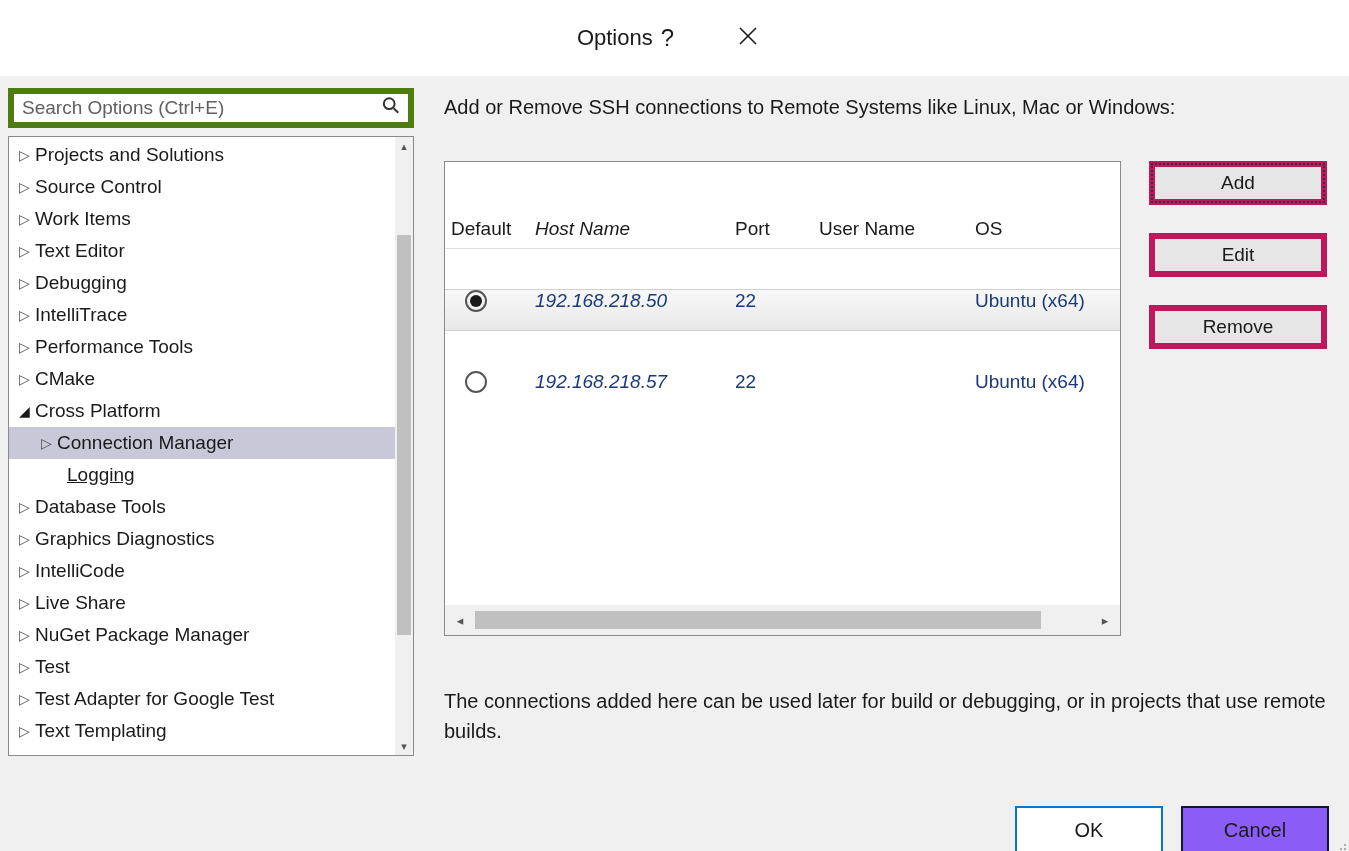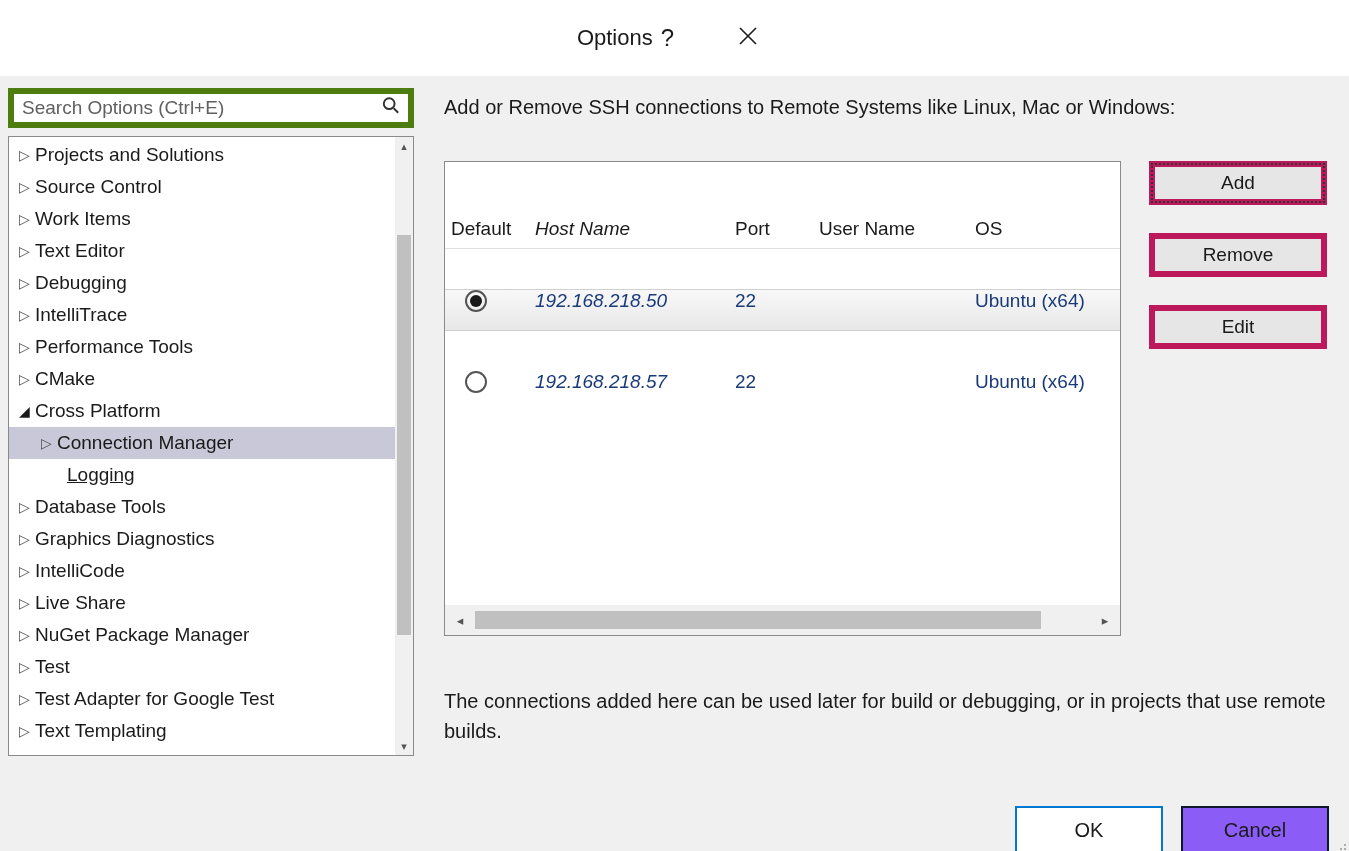--- a/index.html
+++ b/index.html
@@ -435,22 +435,22 @@
           <div class="hscroll-arrow">◂</div>
           <div class="hscroll-track">
             <div class="hscroll-thumb"></div>
           </div>
           <div class="hscroll-arrow">▸</div>
         </div>
       </div>
 
       <div class="buttons-col">
         <div class="side-btn dotted">Add</div>
+        <div class="side-btn">Edit</div>
         <div class="side-btn">Remove</div>
-        <div class="side-btn">Edit</div>
       </div>
     </div>
 
     <div class="desc-bottom">The connections added here can be used later for build or debugging, or in projects that use remote builds.</div>
   </div>
 </div>
 
 <div class="footer">
   <div class="footer-btn primary">OK</div>
   <div class="footer-btn">Cancel</div>

